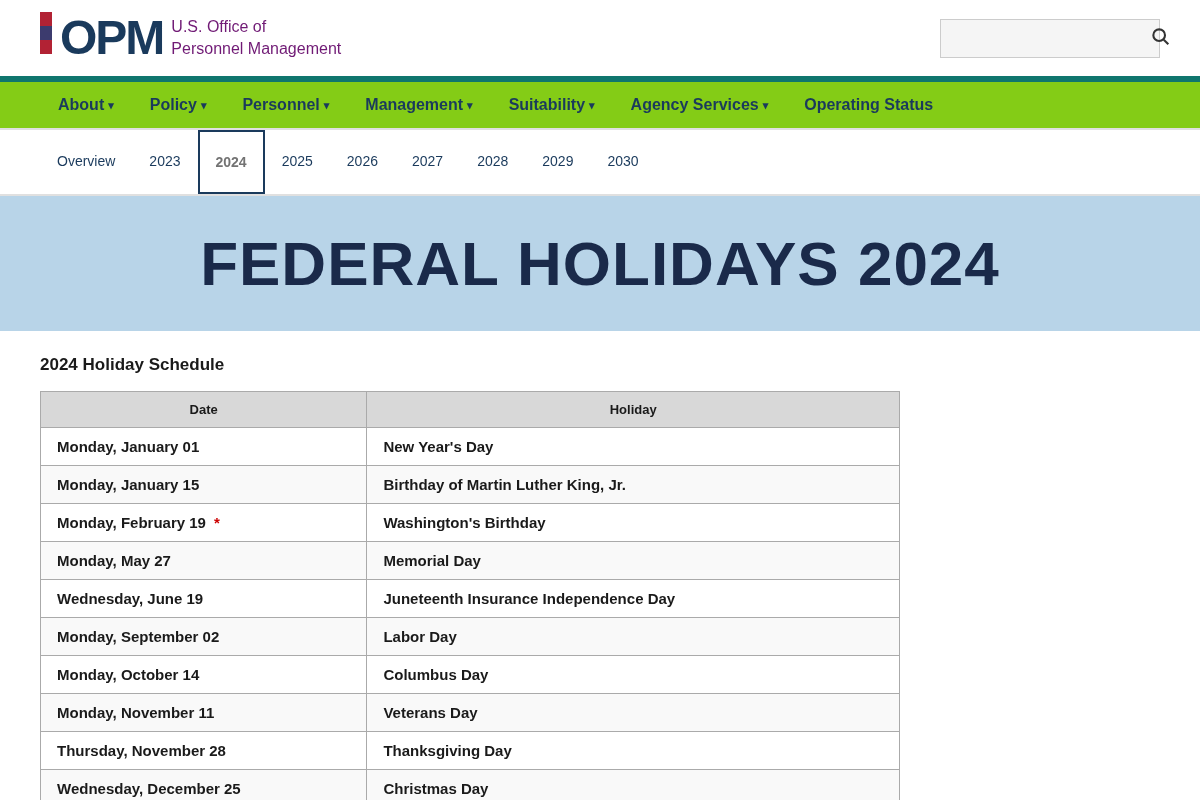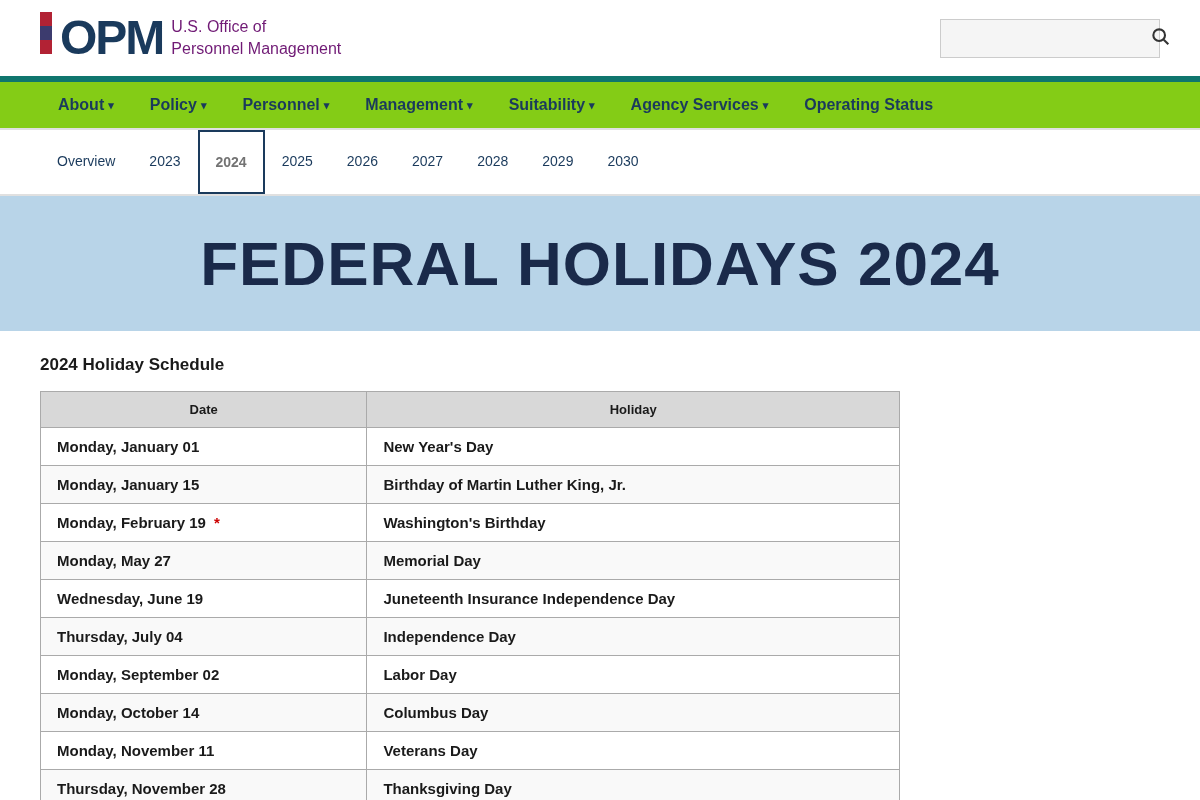--- a/index.html
+++ b/index.html
@@ -281,24 +281,20 @@
         </tr>
         <tr>
           <td>Monday, May 27</td>
           <td>Memorial Day</td>
         </tr>
         <tr>
           <td>Wednesday, June 19</td>
           <td>Juneteenth Insurance Independence Day</td>
         </tr>
         <tr>
-          <td>Thursday, July 04</td>
-          <td>Independence Day</td>
-        </tr>
-        <tr>
           <td>Monday, September 02</td>
           <td>Labor Day</td>
         </tr>
         <tr>
           <td>Monday, October 14</td>
           <td>Columbus Day</td>
         </tr>
         <tr>
           <td>Monday, November 11</td>
           <td>Veterans Day</td>

